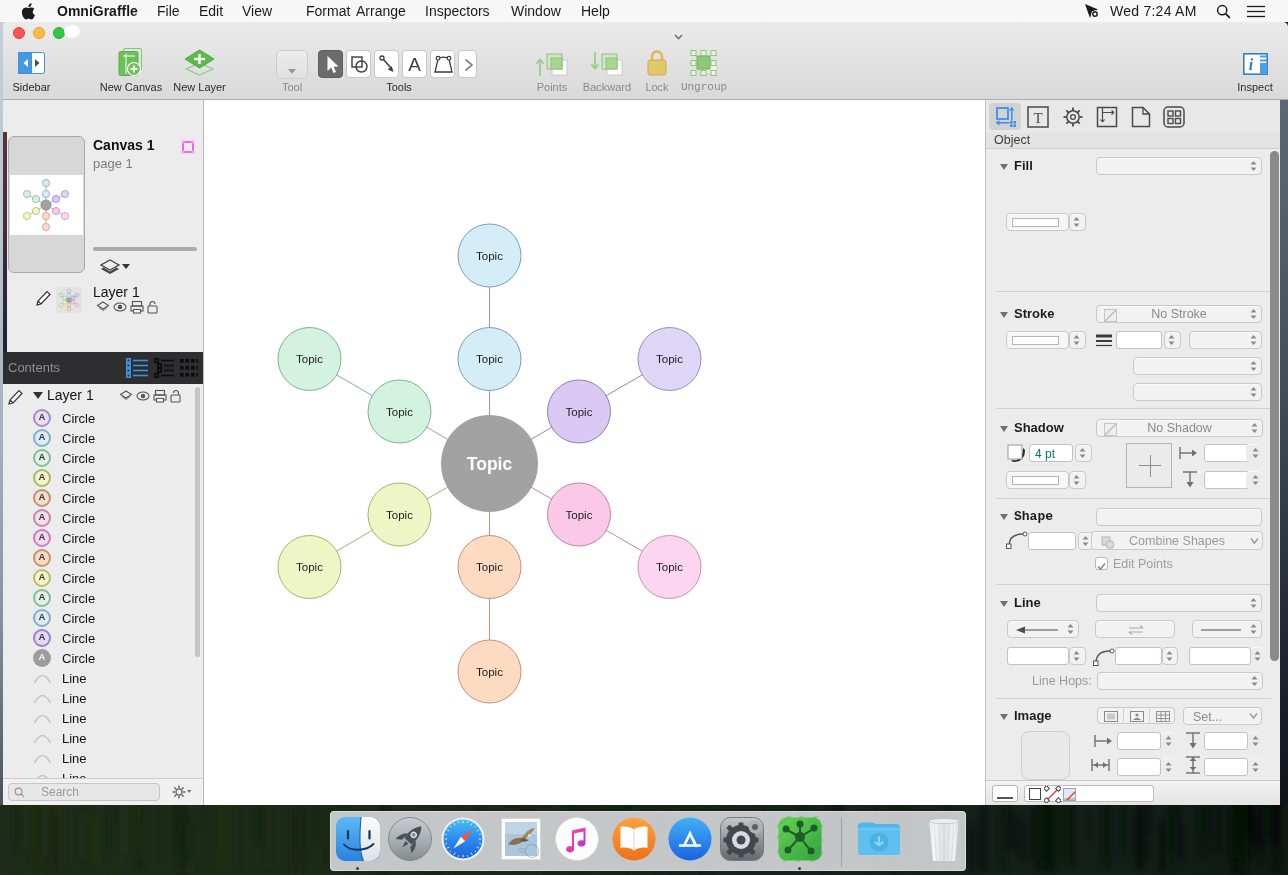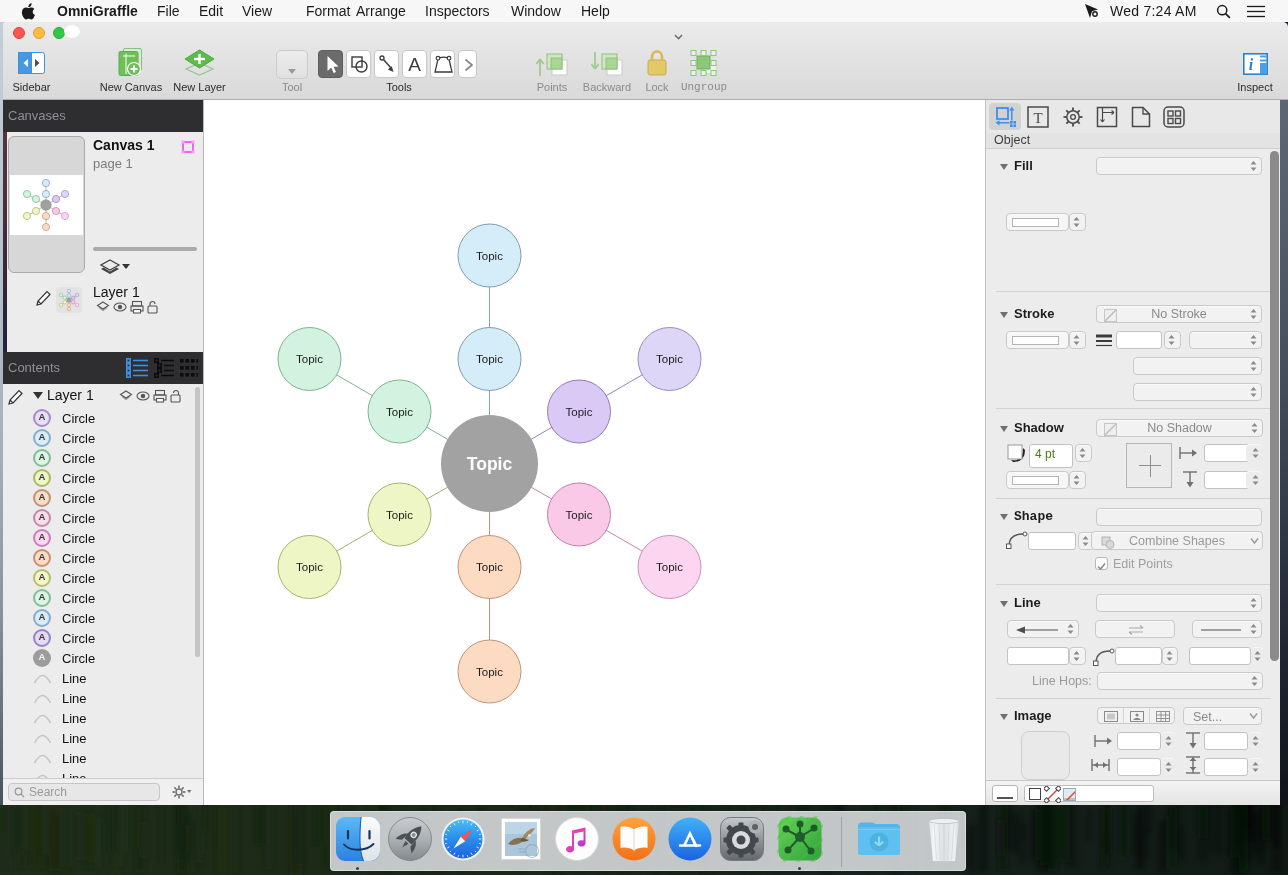--- a/index.html
+++ b/index.html
@@ -443,21 +443,20 @@
     <rect x="0.8" y="0.8" width="23.4" height="20.4" fill="#fff" stroke="#2f81c7" stroke-width="1.6"></rect>
     <rect x="17" y="10" width="7.2" height="11.2" fill="#4aa0e8"></rect>
     <line x1="17" y1="3.5" x2="24" y2="3.5" stroke="#4aa0e8" stroke-width="2"></line>
     <line x1="17" y1="7.5" x2="24" y2="7.5" stroke="#4aa0e8" stroke-width="2"></line>
     <text x="8" y="17" font-size="16" font-weight="bold" font-style="italic" fill="#2f81c7" font-family="Liberation Serif, serif" text-anchor="middle">i</text>
   </svg>
   <div class="tblabel on" style="left:1228px;width:54px;">Inspect</div>
 </div>
 
 <div id="sidebar">
-  <div class="shead" style="top:0;">Canvases</div>
 
   <div class="abs" style="left:2px;top:32px;width:5px;height:220px;background:linear-gradient(#55343c,#4a2c3a 40%,#2c2738 75%,#20243a);"></div>
 
   <div class="abs" style="left:8px;top:36px;width:77px;height:137px;background:#d7d7d7;border:1px solid #aaaaaa;border-radius:6px;"></div>
   <div class="abs" style="left:10px;top:75px;width:73px;height:60px;background:#fff;">
     <svg width="73" height="60" viewBox="0 0 73 60">
       <g stroke="#999" stroke-width="0.7" fill="none">
         <line x1="36" y1="30" x2="36" y2="8"></line>
           <line x1="36" y1="30" x2="36" y2="52"></line>
         <line x1="36" y1="30" x2="17" y2="19"></line>
@@ -662,21 +661,21 @@
   <div class="abs" style="left:62px;top:651px;font-size:13px;color:#111;">Line</div>
   <svg class="abs" style="left:33px;top:672px" width="19" height="12" viewBox="0 0 19 12">
         <path d="M1.5 11 Q9.5 -4 17.5 11" fill="none" stroke="#c7c7c7" stroke-width="1.6"></path>
       </svg>
   <div class="abs" style="left:62px;top:671px;font-size:13px;color:#111;">Line</div>
 </div>
 
   <div class="abs" style="left:195px;top:287px;width:5px;height:270px;background:#c5c5c5;border-radius:3px;"></div>
 
   <div class="abs" style="left:0;top:678px;width:203px;height:27px;background:#f0f0f0;border-top:1px solid #cccccc;border-radius:0 0 0 5px;">
-    <div class="abs" style="left:8px;top:4px;width:152px;height:18px;background:#e7e7e7;border:1px solid #c6c6c6;border-radius:4px;color:#9a9a9a;font-size:12px;line-height:16px;">
+    <div class="abs" style="left:8px;top:4px;width:152px;height:18px;background:#e7e7e7;border:1px solid #c6c6c6;border-radius:4px;color:#9a9a9a;font-size:12px;line-height:16px;padding-left:12px;">
       <svg class="abs" style="left:5px;top:3px" width="11" height="11" viewBox="0 0 11 11">
           <circle cx="4.5" cy="4.5" r="3.4" fill="none" stroke="#9a9a9a" stroke-width="1.2"></circle>
           <line x1="7" y1="7" x2="10" y2="10" stroke="#9a9a9a" stroke-width="1.2"></line>
         </svg>
       <span style="margin-left:20px;">Search</span>
     </div>
     <svg class="abs" style="left:172px;top:5px" width="20" height="16" viewBox="0 0 20 16">
       <circle cx="7" cy="8" r="3" fill="none" stroke="#6f6f6f" stroke-width="1.4"></circle>
       <g stroke="#6f6f6f" stroke-width="1.6">
         <line x1="7" y1="1.5" x2="7" y2="4"></line>
@@ -870,21 +869,21 @@
     <div style="text-align:center;line-height:17px;">No Shadow</div>
     <svg class="stepper" width="9" height="12" viewBox="0 0 9 12">
         <path d="M1.5 4.5 L4.5 1 L7.5 4.5 Z" fill="#8a8a8a"></path>
         <path d="M1.5 7.5 L4.5 11 L7.5 7.5 Z" fill="#8a8a8a"></path>
       </svg>
   </div>
   <svg class="abs" style="left:21px;top:344px" width="20" height="20" viewBox="0 0 20 20">
     <path d="M4 16 Q16 18 16 4 L18 6 Q18 18 6 18 Z" fill="#222"></path>
     <rect x="1" y="1" width="14" height="14" fill="#fdfdfd" stroke="#9a9a9a"></rect>
   </svg>
-  <div class="field" style="left:43px;top:344px;width:44px;height:24px;font-size:12px;color:#4d7c0f;padding:2px 12px 0 5px;">4 pt</div>
+  <div class="field" style="left:43px;top:344px;width:44px;height:18px;font-size:12px;color:#0f766e;padding:2px 12px 0 5px;">4 pt</div>
   <div class="drop" style="left:89px;top:344px;width:17px;height:18px;">
       <svg class="stepper" style="right:4px" width="9" height="12" viewBox="0 0 9 12">
         <path d="M1.5 4.5 L4.5 1 L7.5 4.5 Z" fill="#8a8a8a"></path>
         <path d="M1.5 7.5 L4.5 11 L7.5 7.5 Z" fill="#8a8a8a"></path>
       </svg>
     </div>
   <div class="abs" style="left:140px;top:343px;width:46px;height:45px;border:1px solid #b5b5b5;background:#ebebeb;">
     <div class="abs" style="left:12px;top:21px;width:22px;height:1px;background:#8f8f8f;"></div>
     <div class="abs" style="left:22.5px;top:10.5px;width:1px;height:22px;background:#8f8f8f;"></div>
   </div>

